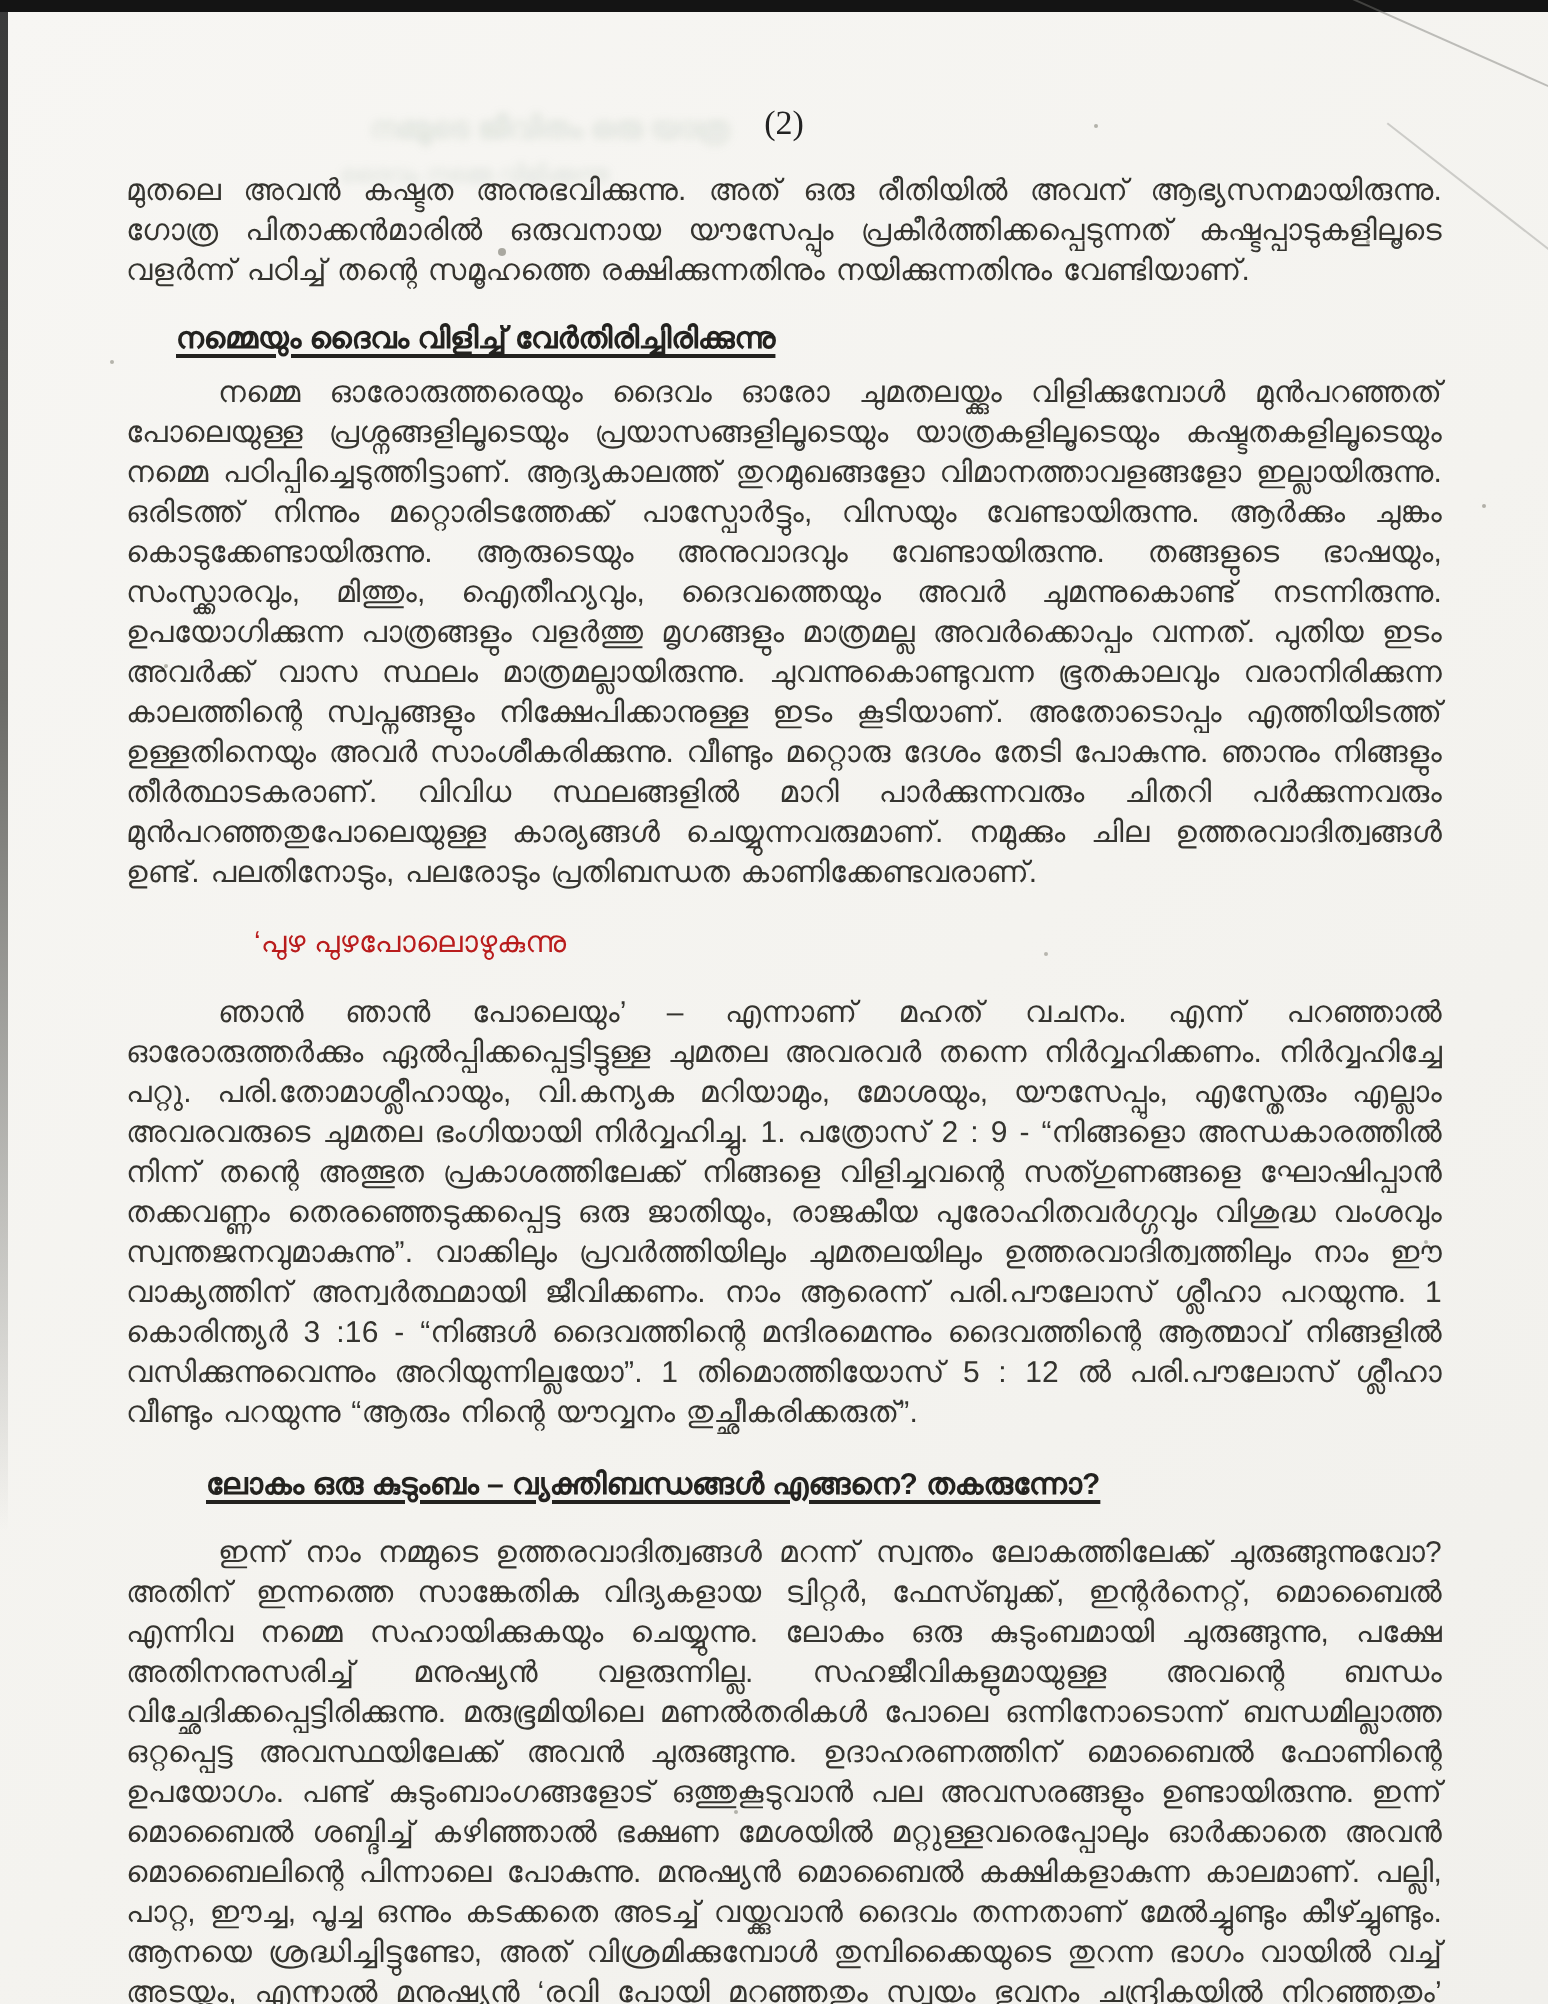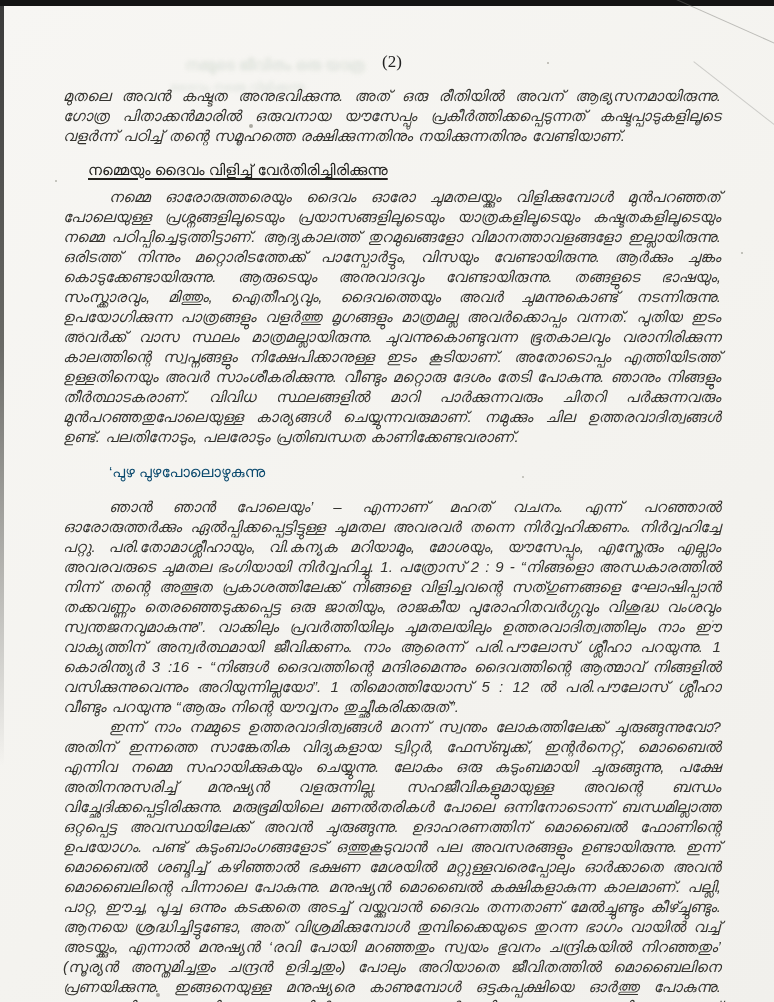--- a/index.html
+++ b/index.html
@@ -28,31 +28,31 @@
       157px 994px 0 1px #9c9b94, 522px 476px 0 0 #b7b6ae, 367px 905px 0 0 #b2b1a9,
       55px 180px 0 0 #b5b4ac, 712px 620px 0 0 #b4b3ab;}
   
   .content{position:absolute;left:63px;top:6px;width:658px;}
   .pageno{
     text-align:center;font-family:"Liberation Serif",serif;
     font-size:17px;color:#222;margin-top:46px;margin-bottom:14px;
   }
   p.body-text{
     margin:0;font-size:15px;line-height:20px;text-align:justify;
-    letter-spacing:.1px;word-spacing:1px;color:#35342f;font-style:italic;
+    letter-spacing:.1px;word-spacing:1px;color:#35342f;
   }
   p.indent{text-indent:46px;}
   .heading{
-    font-weight:normal;font-size:15px;line-height:20px;color:#23221f;
+    font-weight:bold;font-size:15px;line-height:20px;color:#23221f;
     text-decoration:underline;text-underline-offset:3px;
     text-decoration-thickness:1.5px;
   }
   .h1{margin:14px 0 7px 25px;}
   .h2{margin:16px 0 14px 40px;}
-  .poem{margin:14px 0 14px 46px;font-size:15px;line-height:22px;color:#0c4a6e;}
+  .poem{margin:14px 0 14px 64px;font-size:15px;line-height:22px;color:#b91c1c;}
   .poem div{white-space:nowrap;}
 </style>
 </head>
 <body>
 
 <div class="scan-top"></div>
 <div class="scan-left"></div>
 <div class="crease"></div>
 <div class="crease2"></div>
 <div class="ghost ghost1">നമ്മുടെ ജീവിതം ഒരു യാത്ര</div>
@@ -68,16 +68,17 @@
   <div class="heading h1">നമ്മെയും ദൈവം വിളിച്ച് വേർതിരിച്ചിരിക്കുന്നു</div>
 
   <p class="body-text indent">നമ്മെ ഓരോരുത്തരെയും ദൈവം ഓരോ ചുമതലയ്ക്കും വിളിക്കുമ്പോൾ മുൻപറഞ്ഞത് പോലെയുള്ള പ്രശ്നങ്ങളിലൂടെയും പ്രയാസങ്ങളിലൂടെയും യാത്രകളിലൂടെയും കഷ്ടതകളിലൂടെയും നമ്മെ പഠിപ്പിച്ചെടുത്തിട്ടാണ്. ആദ്യകാലത്ത് തുറമുഖങ്ങളോ വിമാനത്താവളങ്ങളോ ഇല്ലായിരുന്നു. ഒരിടത്ത് നിന്നും മറ്റൊരിടത്തേക്ക് പാസ്പോർട്ടും, വിസയും വേണ്ടായിരുന്നു. ആർക്കും ചുങ്കം കൊടുക്കേണ്ടായിരുന്നു. ആരുടെയും അനുവാദവും വേണ്ടായിരുന്നു. തങ്ങളുടെ ഭാഷയും, സംസ്ക്കാരവും, മിത്തും, ഐതീഹ്യവും, ദൈവത്തെയും അവർ ചുമന്നുകൊണ്ട് നടന്നിരുന്നു. ഉപയോഗിക്കുന്ന പാത്രങ്ങളും വളർത്തു മൃഗങ്ങളും മാത്രമല്ല അവർക്കൊപ്പം വന്നത്. പുതിയ ഇടം അവർക്ക് വാസ സ്ഥലം മാത്രമല്ലായിരുന്നു. ചുവന്നുകൊണ്ടുവന്ന ഭൂതകാലവും വരാനിരിക്കുന്ന കാലത്തിന്റെ സ്വപ്നങ്ങളും നിക്ഷേപിക്കാനുള്ള ഇടം കൂടിയാണ്. അതോടൊപ്പം എത്തിയിടത്ത് ഉള്ളതിനെയും അവർ സാംശീകരിക്കുന്നു. വീണ്ടും മറ്റൊരു ദേശം തേടി പോകുന്നു. ഞാനും നിങ്ങളും തീർത്ഥാടകരാണ്. വിവിധ സ്ഥലങ്ങളിൽ മാറി പാർക്കുന്നവരും ചിതറി പർക്കുന്നവരും മുൻപറഞ്ഞതുപോലെയുള്ള കാര്യങ്ങൾ ചെയ്യുന്നവരുമാണ്. നമുക്കും ചില ഉത്തരവാദിത്വങ്ങൾ ഉണ്ട്. പലതിനോടും, പലരോടും പ്രതിബന്ധത കാണിക്കേണ്ടവരാണ്.</p>
 
   <div class="poem">
     <div>‘പുഴ പുഴപോലൊഴുകുന്നു</div>
   </div>
 
   <p class="body-text indent">ഞാൻ ഞാൻ പോലെയും’ – എന്നാണ് മഹത് വചനം. എന്ന് പറഞ്ഞാൽ ഓരോരുത്തർക്കും ഏൽപ്പിക്കപ്പെട്ടിട്ടുള്ള ചുമതല അവരവർ തന്നെ നിർവ്വഹിക്കണം. നിർവ്വഹിച്ചേ പറ്റു. പരി.തോമാശ്ലീഹായും, വി.കന്യക മറിയാമും, മോശയും, യൗസേപ്പും, എസ്തേരും എല്ലാം അവരവരുടെ ചുമതല ഭംഗിയായി നിർവ്വഹിച്ചു. 1. പത്രോസ് 2 : 9 - “നിങ്ങളൊ അന്ധകാരത്തിൽ നിന്ന് തന്റെ അത്ഭുത പ്രകാശത്തിലേക്ക് നിങ്ങളെ വിളിച്ചവന്റെ സത്ഗുണങ്ങളെ ഘോഷിപ്പാൻ തക്കവണ്ണം തെരഞ്ഞെടുക്കപ്പെട്ട ഒരു ജാതിയും, രാജകീയ പുരോഹിതവർഗ്ഗവും വിശുദ്ധ വംശവും സ്വന്തജനവുമാകുന്നു”. വാക്കിലും പ്രവർത്തിയിലും ചുമതലയിലും ഉത്തരവാദിത്വത്തിലും നാം ഈ വാക്യത്തിന് അന്വർത്ഥമായി ജീവിക്കണം. നാം ആരെന്ന് പരി.പൗലോസ് ശ്ലീഹാ പറയുന്നു. 1 കൊരിന്ത്യർ 3 :16 - “നിങ്ങൾ ദൈവത്തിന്റെ മന്ദിരമെന്നും ദൈവത്തിന്റെ ആത്മാവ് നിങ്ങളിൽ വസിക്കുന്നുവെന്നും അറിയുന്നില്ലയോ”. 1 തിമൊത്തിയോസ് 5 : 12 ൽ പരി.പൗലോസ് ശ്ലീഹാ വീണ്ടും പറയുന്നു “ആരും നിന്റെ യൗവ്വനം തുച്ഛീകരിക്കരുത്”.</p>
 
+  <div class="heading h2">ലോകം ഒരു കുടുംബം – വ്യക്തിബന്ധങ്ങൾ എങ്ങനെ? തകരുന്നോ?</div>
 
   <p class="body-text indent">ഇന്ന് നാം നമ്മുടെ ഉത്തരവാദിത്വങ്ങൾ മറന്ന് സ്വന്തം ലോകത്തിലേക്ക് ചുരുങ്ങുന്നുവോ? അതിന് ഇന്നത്തെ സാങ്കേതിക വിദ്യകളായ ട്വിറ്റർ, ഫേസ്ബുക്ക്, ഇന്റർനെറ്റ്, മൊബൈൽ എന്നിവ നമ്മെ സഹായിക്കുകയും ചെയ്യുന്നു. ലോകം ഒരു കുടുംബമായി ചുരുങ്ങുന്നു, പക്ഷേ അതിനനുസരിച്ച് മനുഷ്യൻ വളരുന്നില്ല. സഹജീവികളുമായുള്ള അവന്റെ ബന്ധം വിച്ഛേദിക്കപ്പെട്ടിരിക്കുന്നു. മരുഭൂമിയിലെ മണൽതരികൾ പോലെ ഒന്നിനോടൊന്ന് ബന്ധമില്ലാത്ത ഒറ്റപ്പെട്ട അവസ്ഥയിലേക്ക് അവൻ ചുരുങ്ങുന്നു. ഉദാഹരണത്തിന് മൊബൈൽ ഫോണിന്റെ ഉപയോഗം. പണ്ട് കുടുംബാംഗങ്ങളോട് ഒത്തുകൂടുവാൻ പല അവസരങ്ങളും ഉണ്ടായിരുന്നു. ഇന്ന് മൊബൈൽ ശബ്ദിച്ച് കഴിഞ്ഞാൽ ഭക്ഷണ മേശയിൽ മറ്റുള്ളവരെപ്പോലും ഓർക്കാതെ അവൻ മൊബൈലിന്റെ പിന്നാലെ പോകുന്നു. മനുഷ്യൻ മൊബൈൽ കക്ഷികളാകുന്ന കാലമാണ്. പല്ലി, പാറ്റ, ഈച്ച, പൂച്ച ഒന്നും കടക്കതെ അടച്ച് വയ്ക്കുവാൻ ദൈവം തന്നതാണ് മേൽച്ചുണ്ടും കീഴ്ച്ചുണ്ടും. ആനയെ ശ്രദ്ധിച്ചിട്ടുണ്ടോ, അത് വിശ്രമിക്കുമ്പോൾ തുമ്പിക്കൈയുടെ തുറന്ന ഭാഗം വായിൽ വച്ച് അടയ്ക്കും, എന്നാൽ മനുഷ്യൻ ‘രവി പോയി മറഞ്ഞതും സ്വയം ഭുവനം ചന്ദ്രികയിൽ നിറഞ്ഞതും’ (സൂര്യൻ അസ്തമിച്ചതും ചന്ദ്രൻ ഉദിച്ചതും) പോലും അറിയാതെ ജീവിതത്തിൽ മൊബൈലിനെ പ്രണയിക്കുന്നു. ഇങ്ങനെയുള്ള മനുഷ്യരെ കാണുമ്പോൾ ഒട്ടകപ്പക്ഷിയെ ഓർത്തു പോകുന്നു. ഒട്ടകപ്പക്ഷി രക്ഷയ്ക്കായി തല മണലിൽ പൂഴ്ത്തും. മനുഷ്യന്റെ ഒളിച്ചോട്ടം മൊബൈലിലേക്കും രണ്ട് കൂട്ടരും നാശത്തിലേക്കുതന്നെ. ഒട്ടകപ്പക്ഷി തനിക്കുമാത്രം നാശം വരുത്തി വയ്ക്കുന്നുവെങ്കിൽ മനുഷ്യൻ മൊബൈലിനെയും മറ്റ് സാങ്കേതിക വിദ്യകളേയും പ്രണയിച്ച് പ്രിയപ്പെട്ടവരേയും അടുത്തവരെയും പ്രശ്നങ്ങളുടെ അഗാധ ഗർത്തത്തിലേക്ക് തള്ളുന്നു.</p>
 
 </div>
 
 </body></html>

